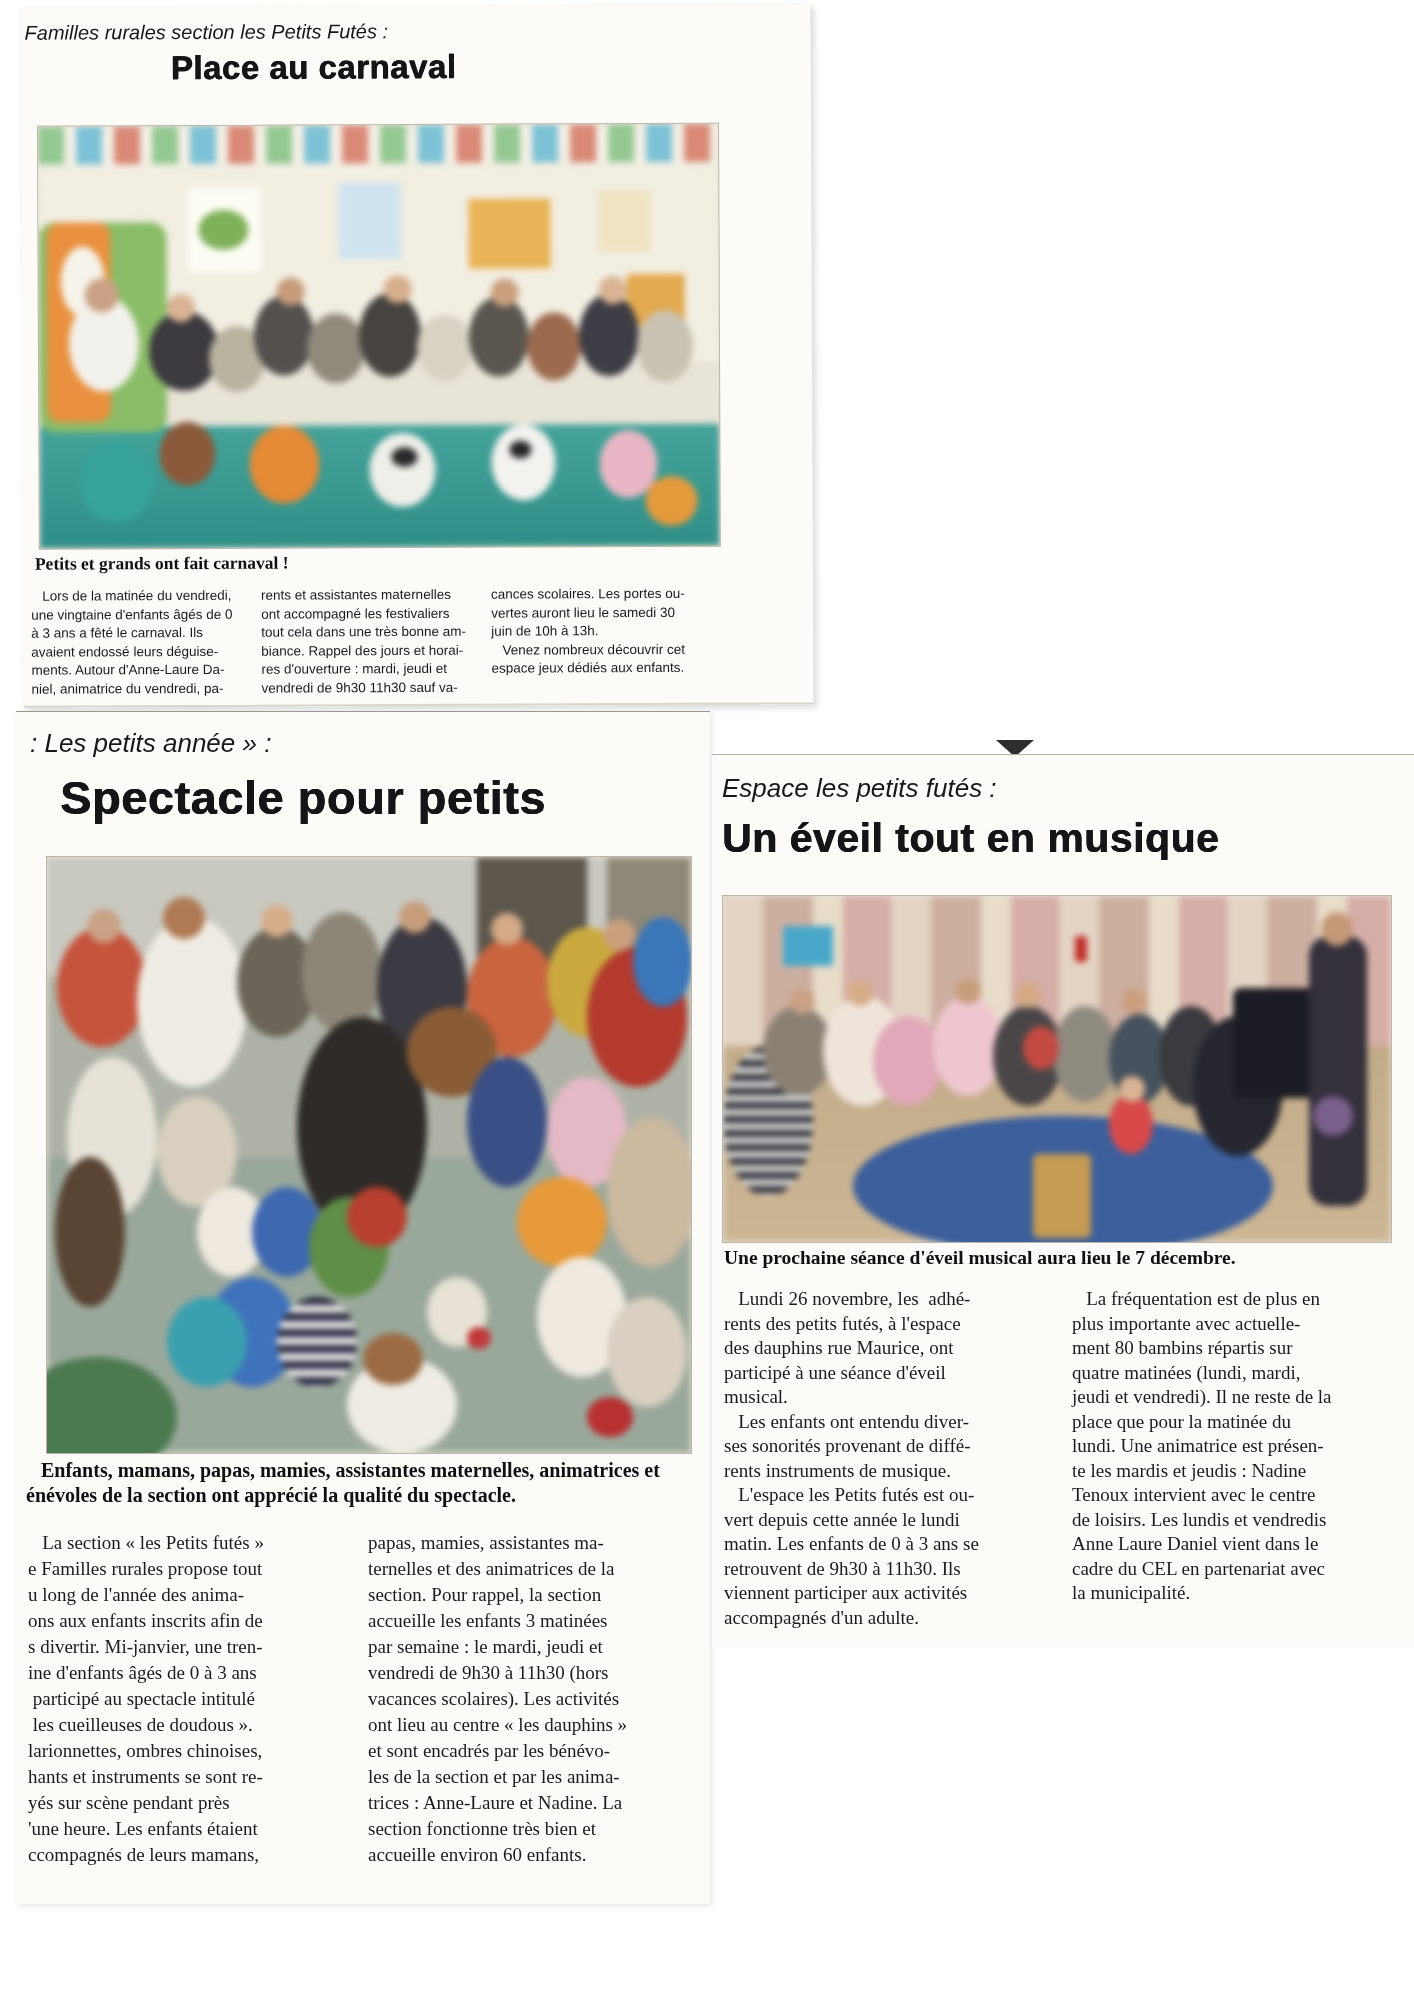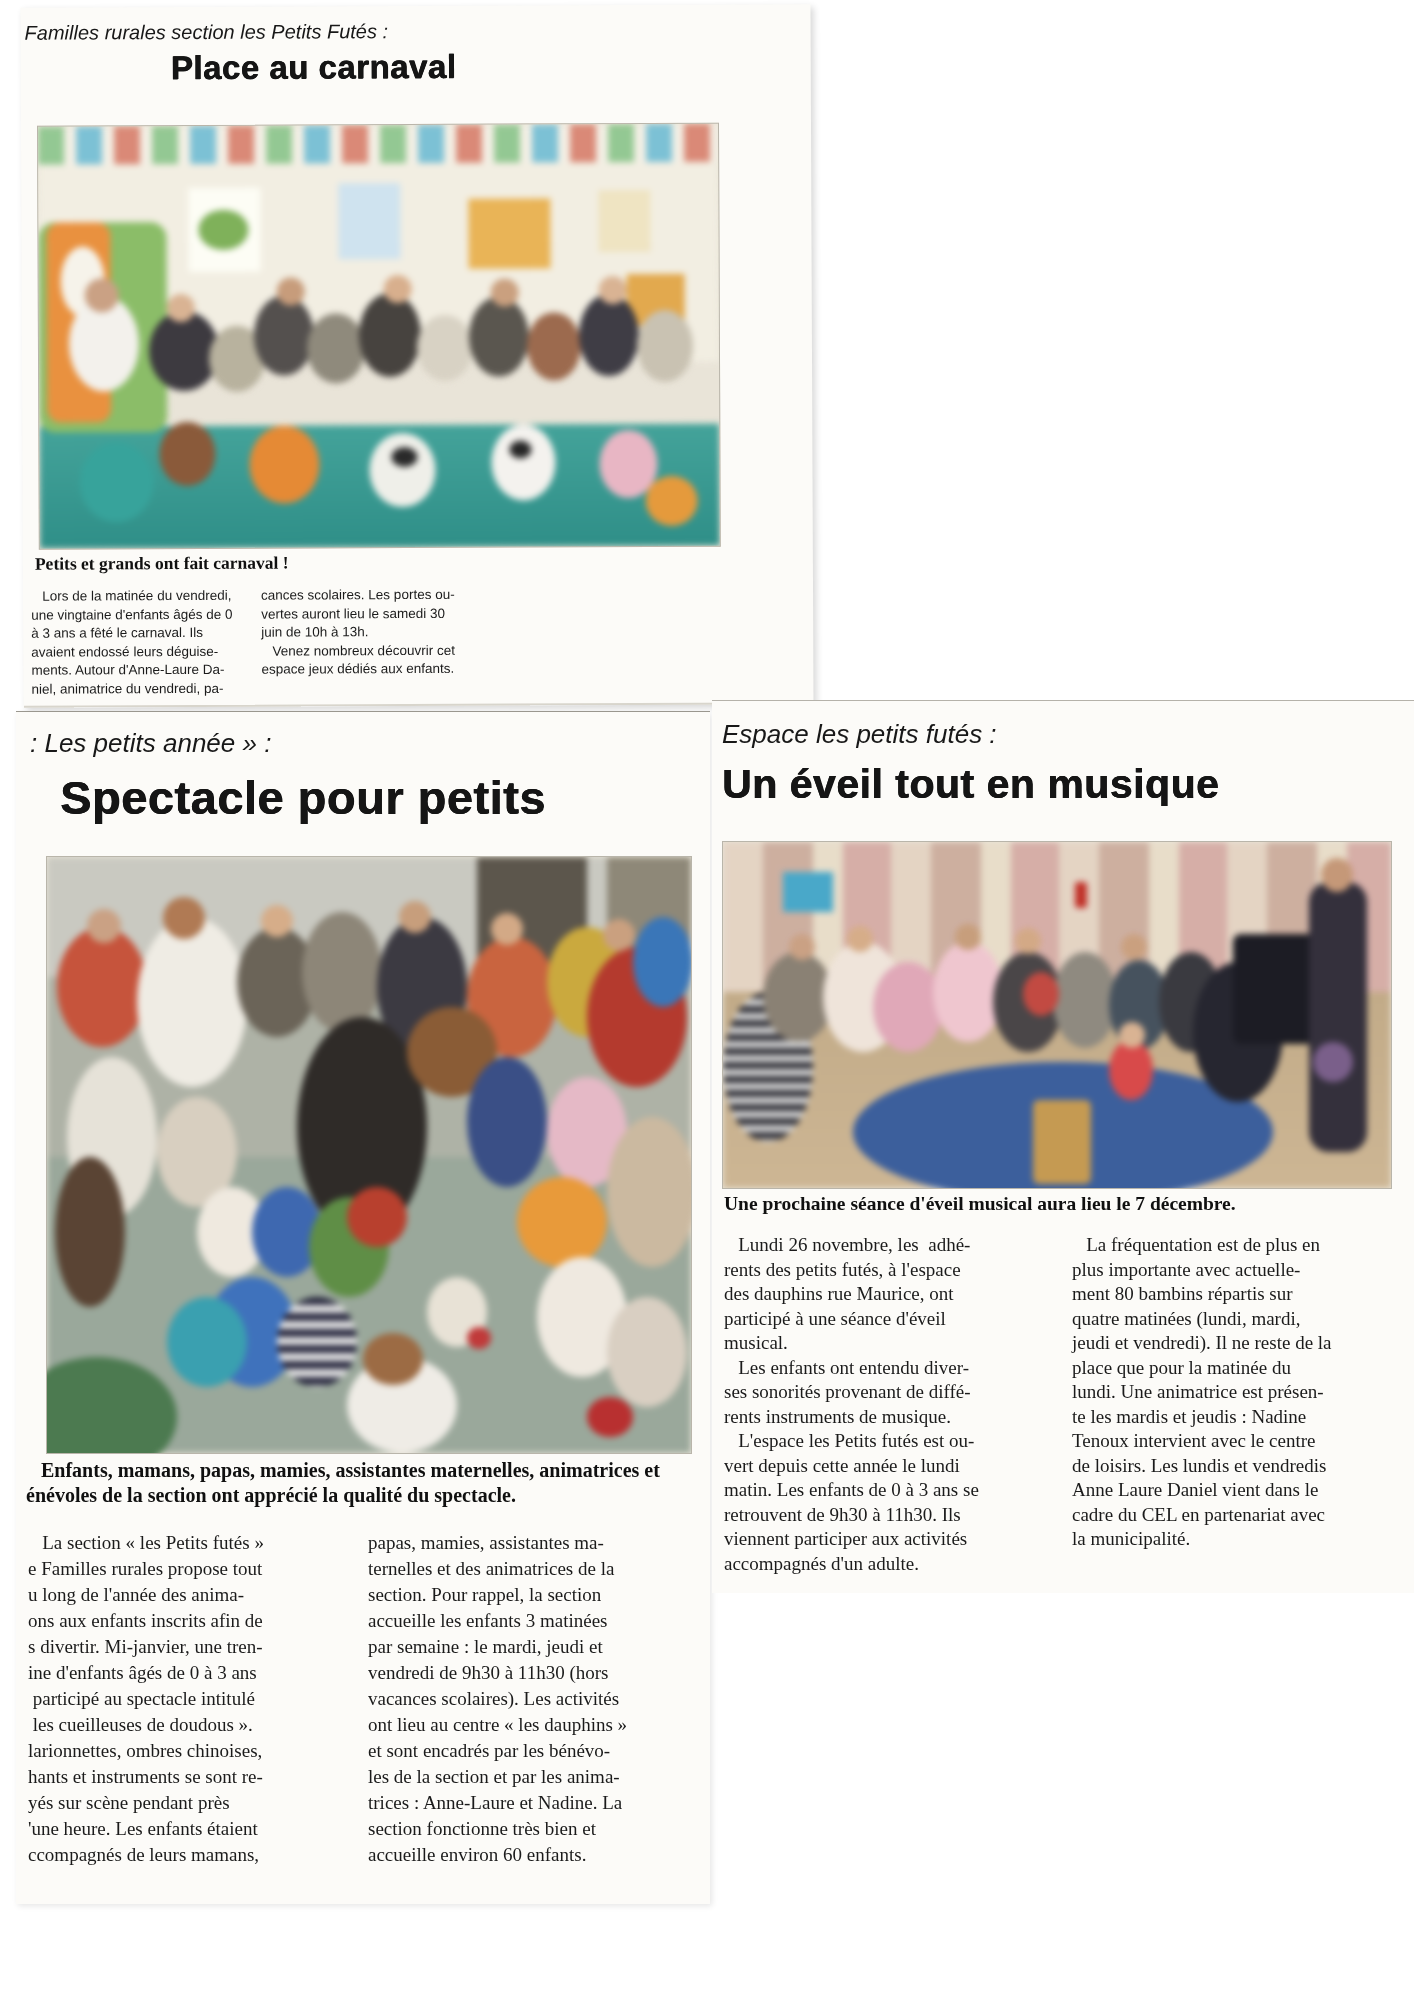--- a/index.html
+++ b/index.html
@@ -11,21 +11,21 @@
   .clip-top{
     left:22px;top:6px;width:790px;height:700px;
     box-shadow:3px 3px 7px rgba(0,0,0,.16), inset 0 -2px 0 #d8d5cc;
     transform:rotate(-0.25deg);
   }
   .clip-left{
     left:16px;top:712px;width:694px;height:1192px;
     box-shadow:0 -1px 0 #9a978f, 2px 2px 6px rgba(0,0,0,.10);
   }
   .clip-right{
-    left:712px;top:701px;width:702px;height:892px;
+    left:712px;top:755px;width:702px;height:892px;
     box-shadow:0 -1px 0 #b5b2aa;
   }
   .kicker{
     position:absolute;font-style:italic;color:#181818;white-space:nowrap;
     font-family:"Liberation Sans",sans-serif;
   }
   .headline{
     position:absolute;font-weight:bold;color:#151515;white-space:nowrap;
     letter-spacing:.5px;text-shadow:.6px 0 0 currentColor, 0 .4px 0 currentColor;
   }
@@ -124,20 +124,26 @@
 
   <div class="caption" style="left:12px;top:546px;font-size:17.5px;">Petits et grands ont fait carnaval !</div>
 
   <div class="cols cols-top" style="left:8px;top:580px;">
     <div class="col">&nbsp;&nbsp;&nbsp;Lors de la matinée du vendredi,
 une vingtaine d'enfants âgés de 0
 à 3 ans a fêté le carnaval. Ils
 avaient endossé leurs déguise-
 ments. Autour d'Anne-Laure Da-
 niel, animatrice du vendredi, pa-</div>
+    <div class="col">rents et assistantes maternelles
+ont accompagné les festivaliers
+tout cela dans une très bonne am-
+biance. Rappel des jours et horai-
+res d'ouverture : mardi, jeudi et
+vendredi de 9h30 11h30 sauf va-</div>
     <div class="col">cances scolaires. Les portes ou-
 vertes auront lieu le samedi 30
 juin de 10h à 13h.
 &nbsp;&nbsp;&nbsp;Venez nombreux découvrir cet
 espace jeux dédiés aux enfants.</div>
   </div>
 </div>
 
 <div class="clip clip-left">
   <div class="kicker" style="left:14px;top:16px;font-size:26px;">: Les petits année » :</div>

